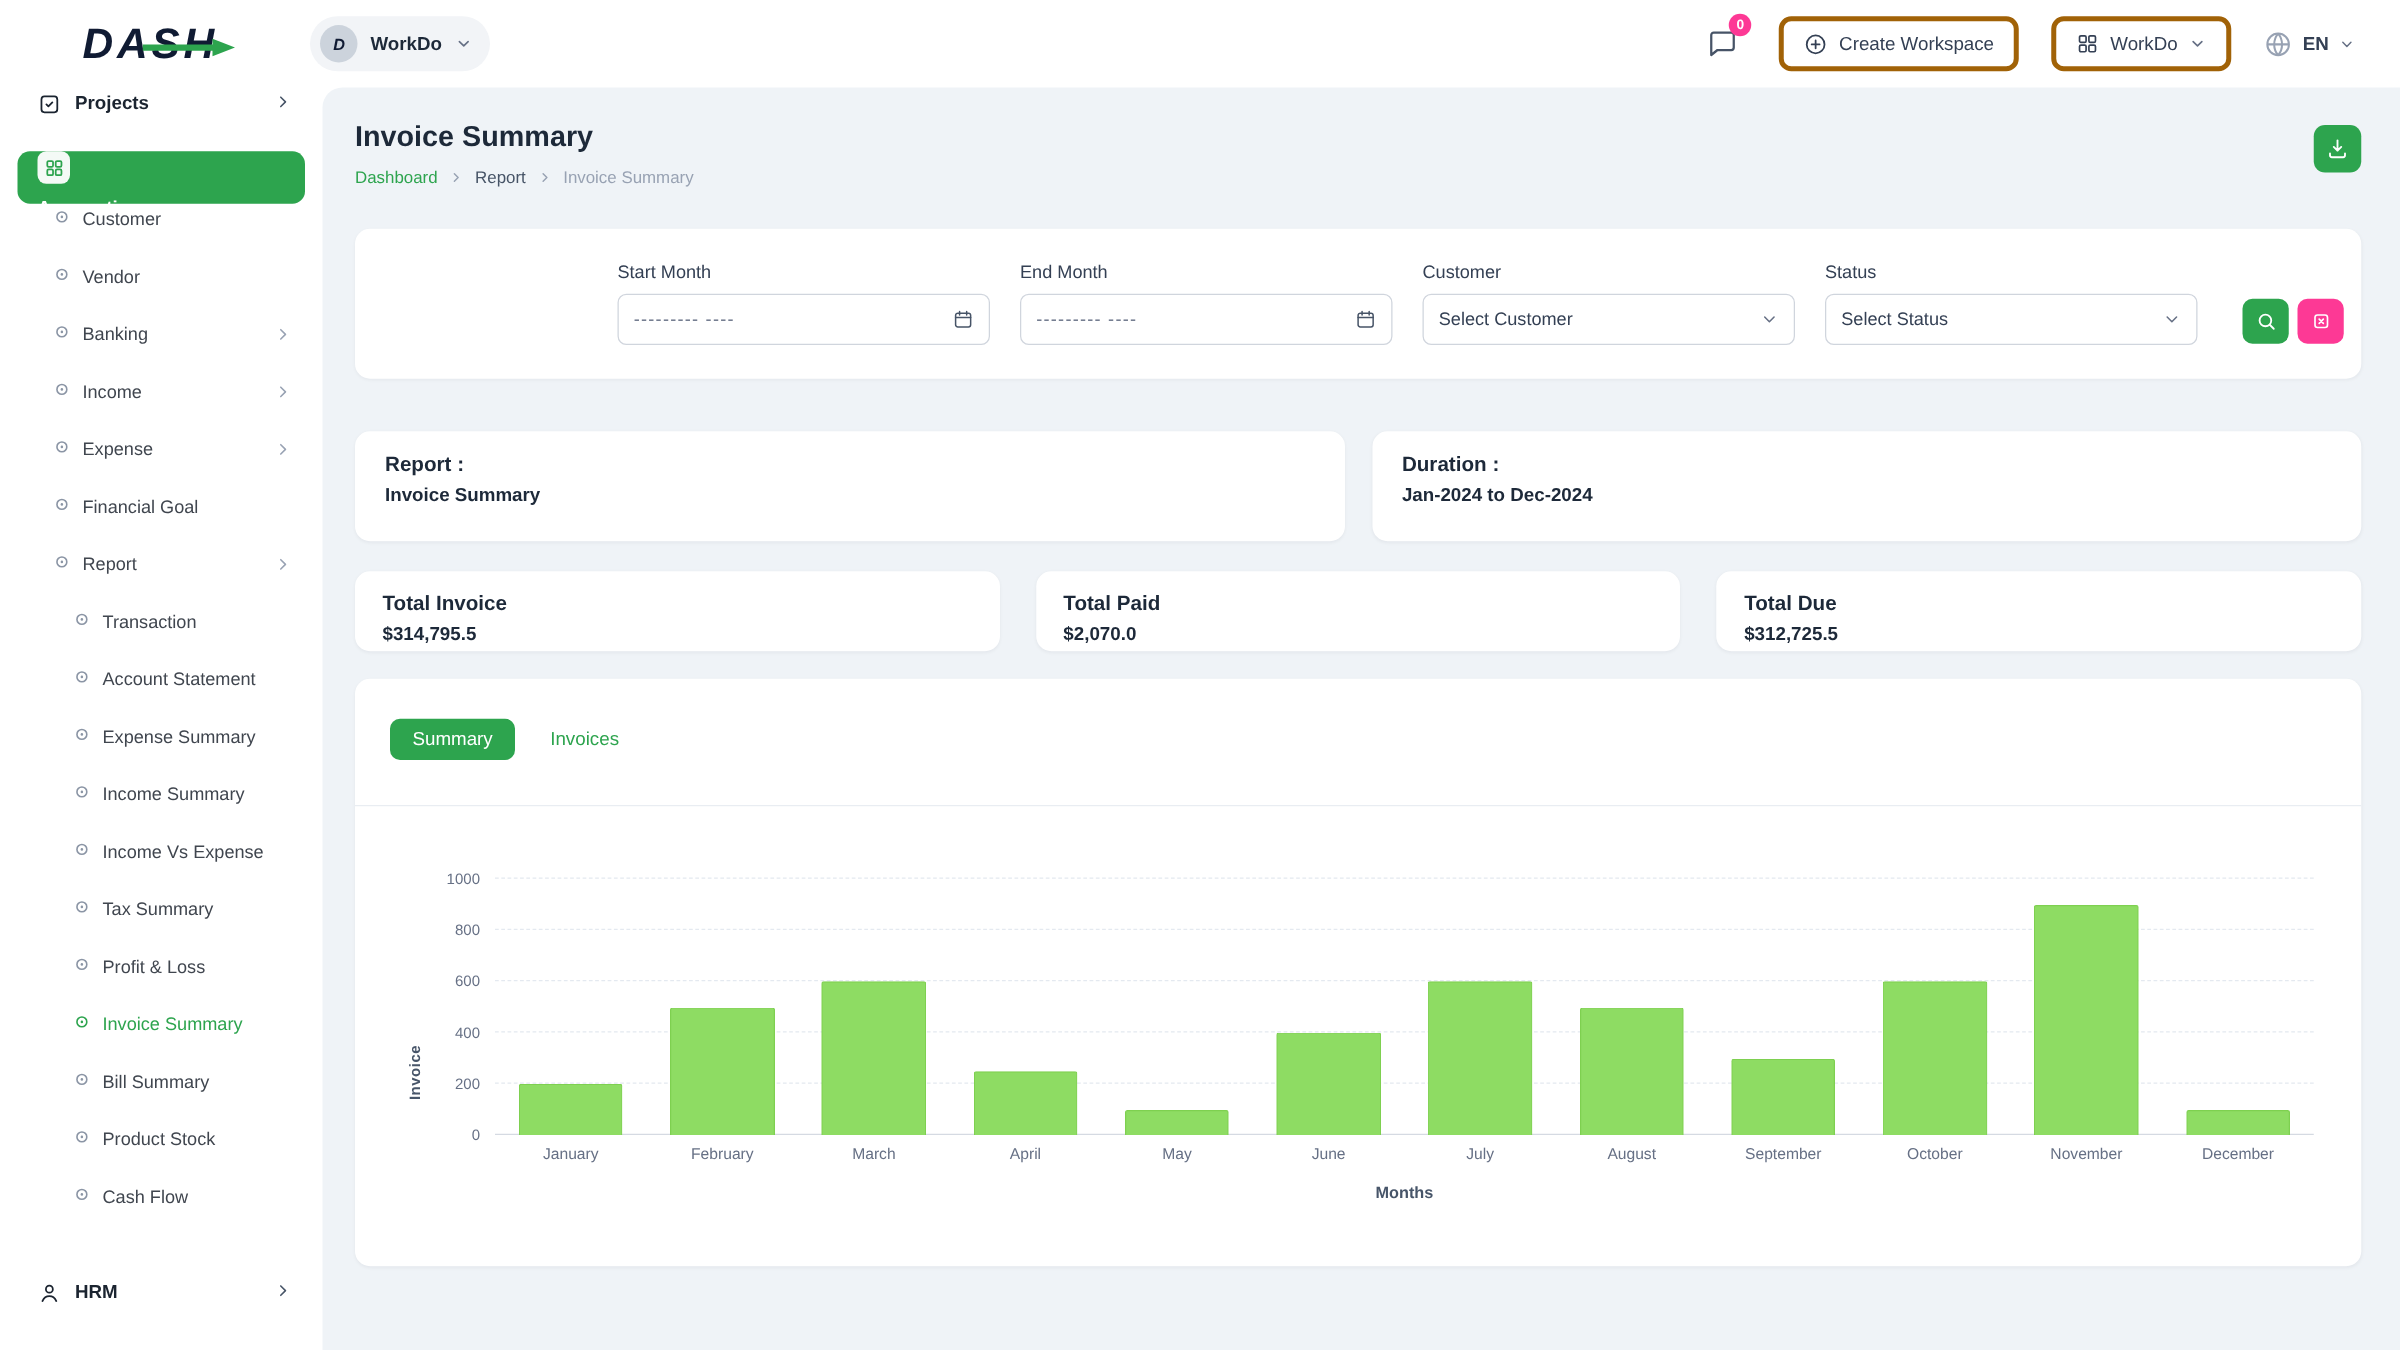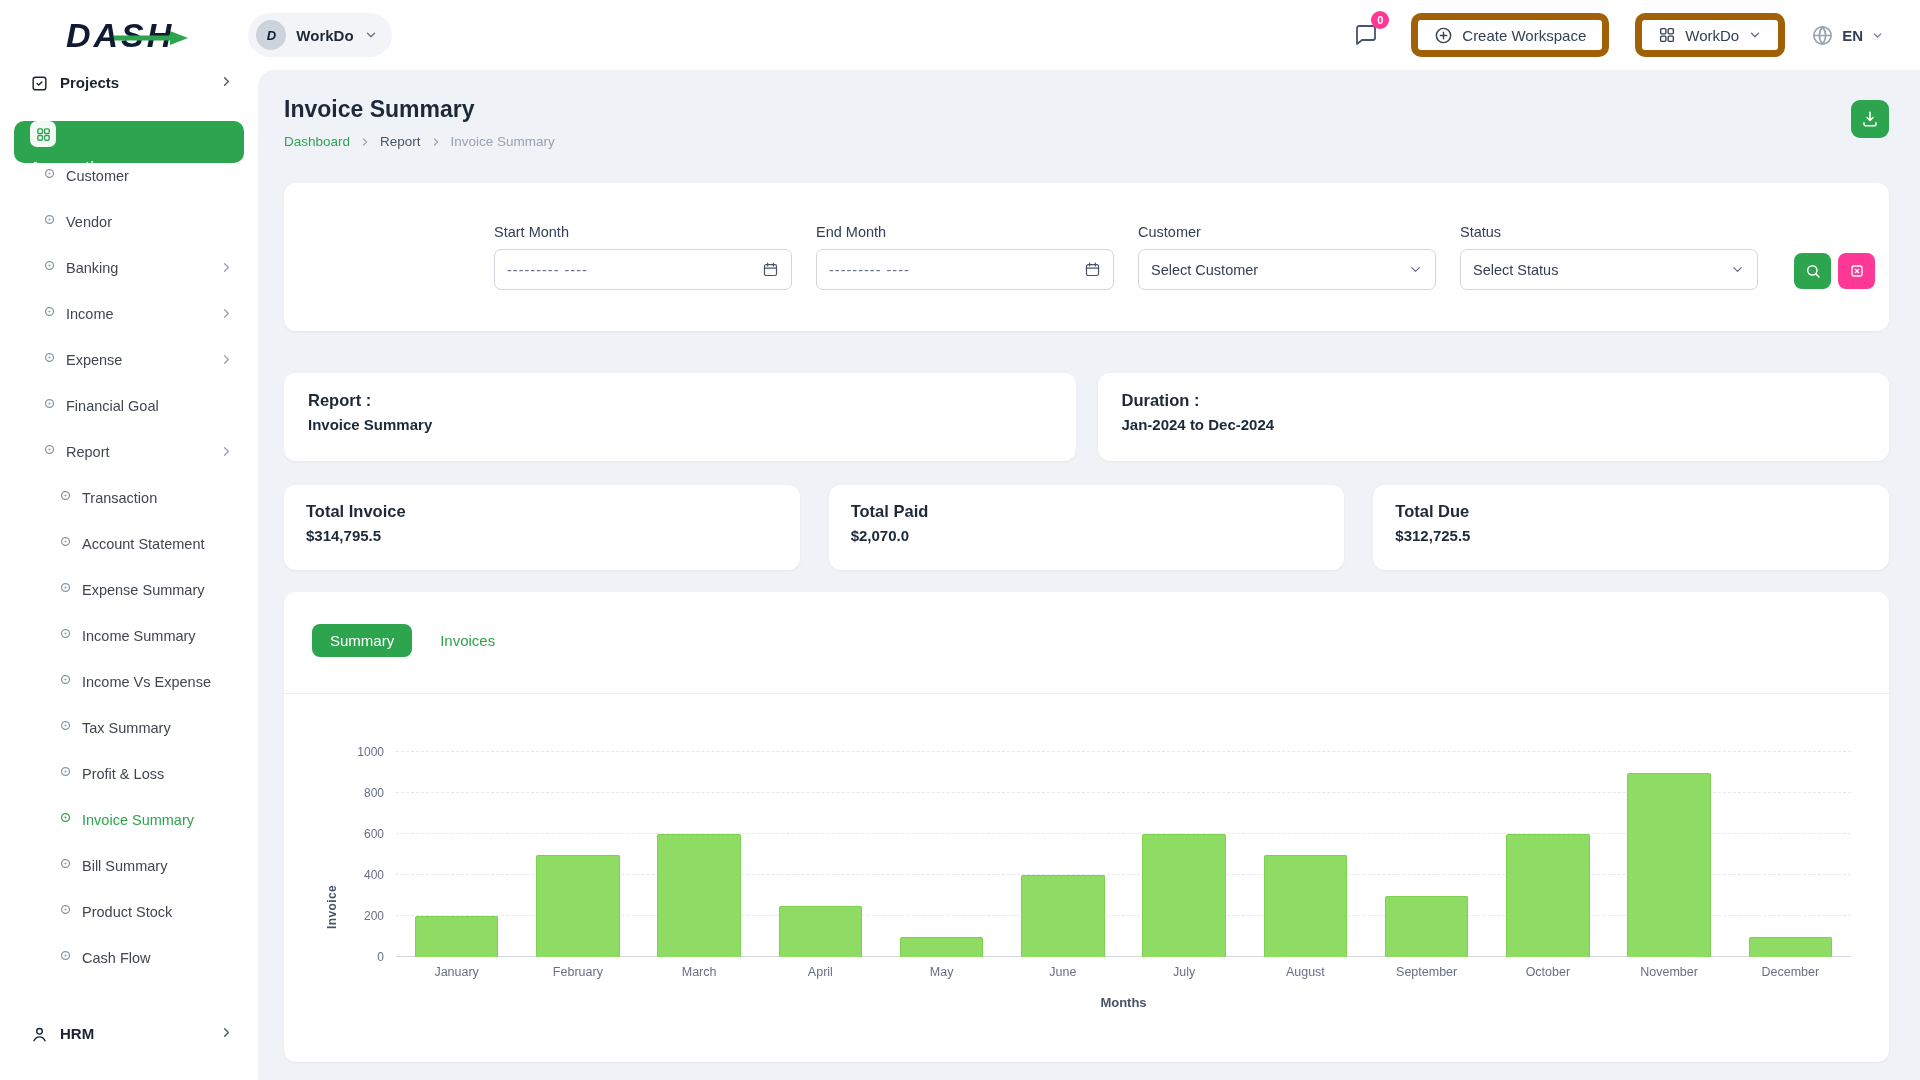--- a/index.html
+++ b/index.html
@@ -20,21 +20,21 @@
   
   .topbar{height:70px;display:flex;align-items:center;padding:0 36px 0 66px;gap:26px;background:#fff;}
   .logo{position:relative;font-size:34px;font-weight:800;font-style:italic;letter-spacing:3px;color:#101b33;cursor:pointer;line-height:1;}
   .logo-arrow{position:absolute;right:-14px;top:12px;}
   .ws-pill{display:flex;align-items:center;gap:10px;background:#f2f4f7;border-radius:999px;padding:7px 14px 7px 8px;font-size:15px;font-weight:600;color:#1d2939;cursor:pointer;margin-left:48px;}
   .ws-avatar{width:30px;height:30px;border-radius:50%;background:#ccd3dc;display:flex;align-items:center;justify-content:center;font-size:13px;font-weight:800;font-style:italic;color:#101b33;}
   .pill-caret{color:#667085;}
   .top-spacer{flex:1;}
   .icon-btn{position:relative;border:none;background:transparent;width:38px;height:38px;display:flex;align-items:center;justify-content:center;color:#475467;cursor:pointer;}
   .badge{position:absolute;top:-5px;right:-4px;min-width:18px;height:18px;border-radius:50%;background:var(--pink);color:#fff;font-size:11px;font-weight:700;line-height:18px;text-align:center;}
-  .hbtn{display:flex;align-items:center;gap:9px;background:#fff;border:7px solid #a16207;border-radius:10px;height:44px;padding:0 16px;font-size:15px;font-weight:500;color:#344054;cursor:pointer;}
+  .hbtn{display:flex;align-items:center;gap:9px;background:#fff;border:4px solid #a16207;border-radius:10px;height:44px;padding:0 16px;font-size:15px;font-weight:500;color:#344054;cursor:pointer;}
   .hbtn .caret{color:#667085;}
   .lang{display:flex;align-items:center;gap:8px;font-size:15px;font-weight:600;color:#344054;cursor:pointer;}
   .globe{color:#98a2b3;}
 
   
   .layout{display:flex;height:1010px;background:#fff;}
   .sidebar{width:258px;padding:4px 14px 8px;display:flex;flex-direction:column;overflow:hidden;flex:none;}
   .sb-list{flex:1;}
   .sb-item{display:flex;align-items:flex-start;gap:11px;height:40px;margin-bottom:6px;border-radius:10px;padding:0 10px 0 16px;font-size:15px;color:#40464f;cursor:pointer;}
   .sb-item.level-0{height:42px;margin-bottom:5px;font-weight:600;color:#1b2430;}
@@ -59,42 +59,42 @@
   .crumbs{display:flex;align-items:center;gap:9px;font-size:13.5px;}
   .crumb-link{color:var(--accent);cursor:pointer;}
   .crumb-mid{color:#475467;cursor:pointer;}
   .crumb-last{color:#98a2b3;}
   .crumb-sep{display:flex;color:#98a2b3;}
   .dl-btn{width:38px;height:38px;border:none;border-radius:9px;background:var(--accent);color:#fff;display:flex;align-items:center;justify-content:center;cursor:pointer;margin-top:4px;}
 
   .card{background:#fff;border-radius:12px;box-shadow:0 1px 3px rgba(16,24,40,.05);}
 
   
-  .filter-card{height:148px;display:flex;align-items:center;gap:24px;padding:0 26px;margin-bottom:42px;}
+  .filter-card{height:120px;display:flex;align-items:center;gap:24px;padding:0 26px;margin-bottom:42px;}
   .f-spacer{width:160px;flex:none;}
   .field{width:298px;display:flex;flex-direction:column;gap:9px;flex:none;}
   .field label{font-size:14.5px;color:#344054;}
   .input{height:41px;border:1px solid #d0d5dd;border-radius:7px;background:#fff;display:flex;align-items:center;justify-content:space-between;padding:0 12px;font-size:14.5px;color:#344054;cursor:pointer;}
   .input .ph{color:#667085;letter-spacing:1px;}
   .input .ic{display:flex;color:#475467;}
   .input .caret{display:flex;color:#667085;}
   .f-actions{display:flex;gap:7px;margin-top:27px;margin-left:12px;}
   .sq-btn{width:37px;height:36px;border:none;border-radius:8px;display:flex;align-items:center;justify-content:center;color:#fff;cursor:pointer;}
   .sq-btn.green{background:var(--accent);}
   .sq-btn.pink{background:var(--pink);}
 
   
   .two-cards{display:flex;gap:22px;margin-bottom:24px;}
   .info-card{flex:1;height:88px;padding:18px 24px;}
   .info-title{font-size:16.5px;font-weight:600;color:#1d2939;margin-bottom:6px;}
   .info-value{font-size:15px;font-weight:700;color:#1d2939;}
 
   
   .stats{display:flex;gap:29px;margin-bottom:22px;}
-  .stat-card{flex:1;height:85px;padding:17px 22px;}
+  .stat-card{flex:1;height:64px;padding:17px 22px;}
   .stat-label{font-size:16.5px;font-weight:600;color:#1d2939;margin-bottom:6px;}
   .stat-value{font-size:15px;font-weight:700;color:#1d2939;}
 
   
   .chart-card{height:470px;}
   .tabs{display:flex;align-items:flex-end;gap:26px;padding:32px 28px 36px;border-bottom:1px solid #e9edf2;}
   .tab{background:none;border:none;color:var(--accent);font-size:15px;cursor:pointer;padding:8px 2px;}
   .tab.tab-active{background:var(--accent);color:#fff;border-radius:8px;padding:8px 18px;font-weight:500;}
   .chart{position:relative;}
   .ylab{position:absolute;left:26px;top:148px;transform:rotate(-90deg);font-size:12px;font-weight:700;color:#475569;letter-spacing:.4px;}

